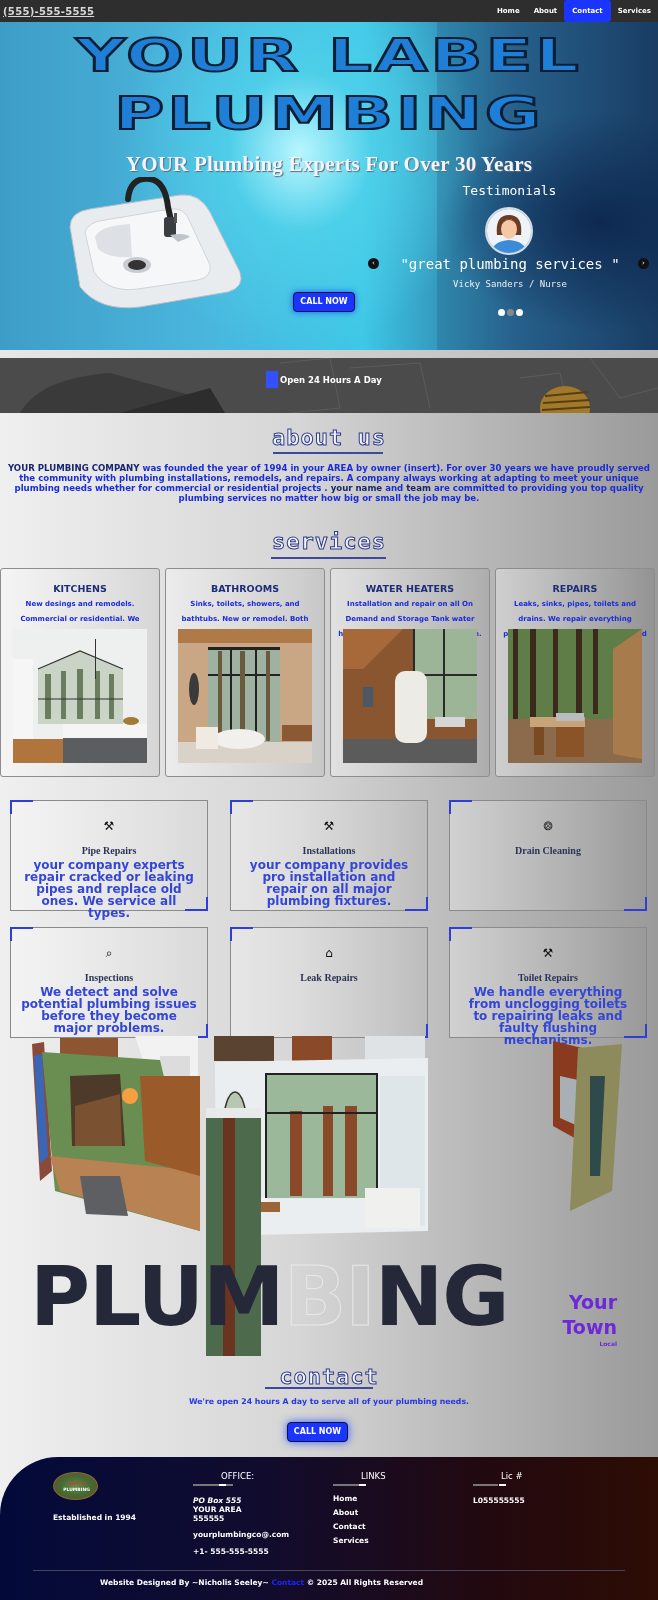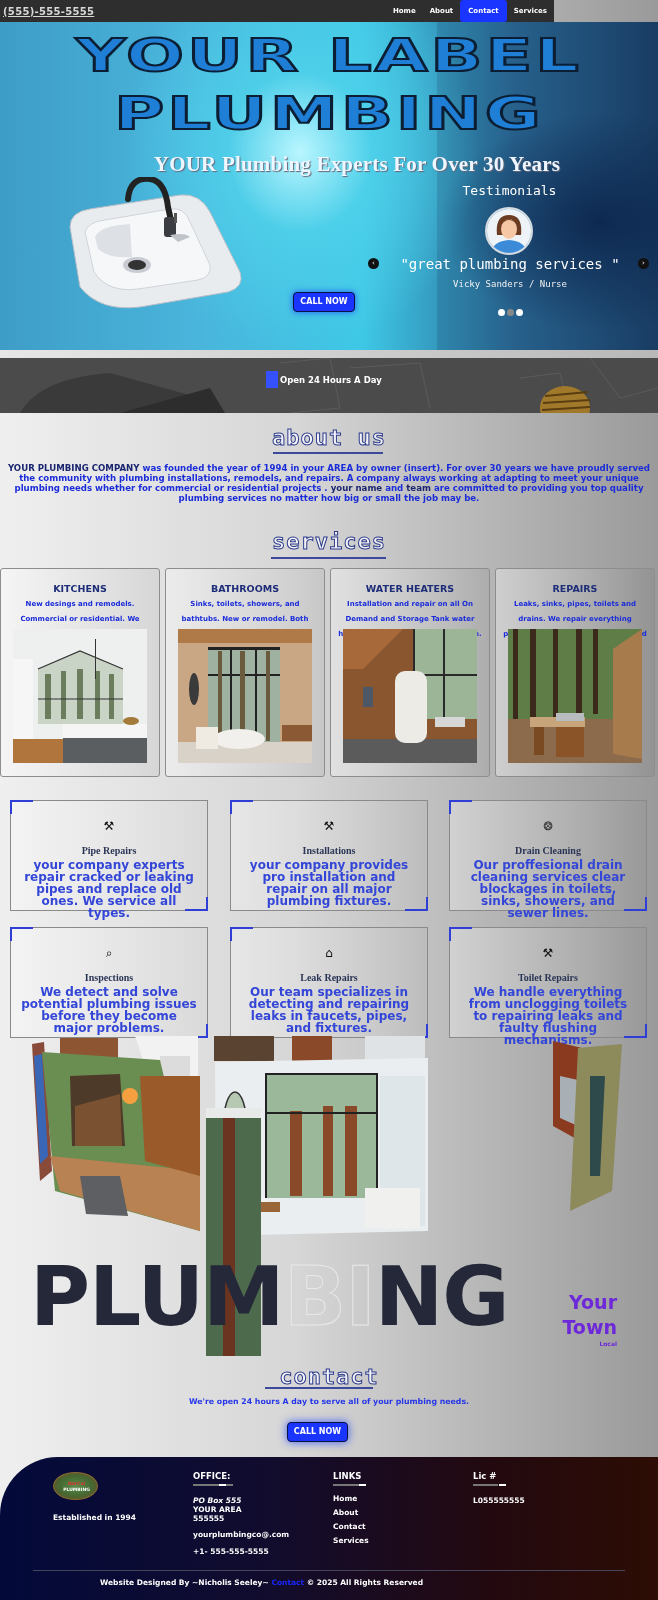--- a/index.html
+++ b/index.html
@@ -5,21 +5,21 @@
   * { box-sizing: border-box; margin: 0; padding: 0; }
   html, body { width: 658px; height: 1600px; overflow: hidden; }
   body {
     font-family: "DejaVu Sans", sans-serif;
     background: linear-gradient(90deg, #efefef 0%, #d6d6d6 45%, #9a9a9a 100%);
     position: relative;
   }
 
   
   .topbar {
-    position: absolute; left: 0; top: 0; width: 554px; height: 22px;
+    position: absolute; left: 0; top: 0; width: 658px; height: 22px;
     background: #2e2e2e; display: flex; align-items: center; justify-content: space-between;
     z-index: 5;
   }
   .phone {
     color: #d8d8d8; font-weight: bold; font-size: 10px; margin-left: 3px;
     text-decoration: underline; letter-spacing: 0.3px;
   }
   .nav { display: flex; height: 22px; align-items: center; }
   .nav a {
     color: #fff; font-size: 7px; font-weight: bold; text-decoration: none;
@@ -28,21 +28,20 @@
   .nav a.active { background: #1a35ff; border-radius: 3px; padding: 0 8px; }
 
   
   .hero {
     position: absolute; left: 0; top: 22px; width: 658px; height: 328px;
     background:
       radial-gradient(ellipse 160px 110px at 600px 200px, rgba(10,35,75,0.9) 0%, rgba(10,35,75,0) 100%),
       radial-gradient(ellipse 180px 200px at 300px 130px, #b9f6ff 0%, rgba(80,210,235,0.8) 40%, rgba(40,140,200,0) 100%),
       linear-gradient(90deg, #3e9dc7 0%, #4ab5dc 30%, #3ec8e6 55%, #2b6c98 78%, #1a3f66 100%);
     overflow: hidden;
-    padding-left: 28px;
   }
   .hero-shade {
     position: absolute; left: 437px; top: 0; width: 221px; height: 328px;
     background: rgba(20,50,90,0.18);
   }
   .hero-title {
     position: absolute; left: 0; width: 658px; text-align: center;
     font-family: "DejaVu Sans", sans-serif; font-weight: bold;
     color: #1f7fd6;
     -webkit-text-stroke: 2px #0c1e33;
@@ -204,21 +203,21 @@
   .f-logo {
     position: absolute; left: 53px; top: 15px; width: 45px; height: 28px; border-radius: 50%;
     background: radial-gradient(ellipse, #5b8d4b 0%, #456a33 50%, #6a4a22 100%);
     border: 1px solid #8a6a30; overflow: hidden;
   }
   .f-logo span {
     position: absolute; left: 0; width: 45px; text-align: center; font-size: 4.5px; font-weight: bold;
   }
   .f-est { position: absolute; left: 53px; top: 56px; font-size: 7.5px; font-weight: bold; }
   .f-col { position: absolute; top: 14px; }
-  .f-head { font-size: 8.5px; font-weight: bold; }
+  .f-head { font-size: 8.5px; font-weight: normal; margin-left: 28px; }
   .f-bar { width: 40px; height: 2px; background: #777; margin-top: 3px; position: relative; }
   .f-bar::after { content: ""; position: absolute; left: 26px; top: 0; width: 7px; height: 2px; background: #fff; }
   .f-line { font-size: 7.5px; font-weight: bold; line-height: 9px; }
   .f-link { font-size: 7.5px; font-weight: bold; color: #fff; text-decoration: none; display: block; line-height: 14px; }
   .f-sep { position: absolute; left: 33px; top: 1570px; width: 592px; height: 1px; background: #44445a; }
   .f-bottom {
     position: absolute; left: 0; top: 1578px; width: 523px; text-align: center;
     font-size: 7.5px; font-weight: bold; color: #fff;
   }
   .f-bottom a { color: #1a26ff; text-decoration: none; }
@@ -405,31 +404,29 @@
   <div class="feat-desc">your company experts repair cracked or leaking pipes and replace old ones. We service all types.</div>
 </div>
 <div class="feat" style="left:230px; top:800px;">
   <div class="feat-icon">⚒</div>
   <div class="feat-title">Installations</div>
   <div class="feat-desc">your company provides pro installation and repair on all major plumbing fixtures.</div>
 </div>
 <div class="feat" style="left:449px; top:800px;">
   <div class="feat-icon">⨷</div>
   <div class="feat-title">Drain Cleaning</div>
-  <div class="feat-desc">Our proffesional drain cleaning services clear blockages in toilets, sinks, showers, and sewer lines.</div>
 </div>
 <div class="feat" style="left:10px; top:927px;">
   <div class="feat-icon">⌕</div>
   <div class="feat-title">Inspections</div>
   <div class="feat-desc">We detect and solve potential plumbing issues before they become major problems.</div>
 </div>
 <div class="feat" style="left:230px; top:927px;">
   <div class="feat-icon">⌂</div>
   <div class="feat-title">Leak Repairs</div>
-  <div class="feat-desc">Our team specializes in detecting and repairing leaks in faucets, pipes, and fixtures.</div>
 </div>
 <div class="feat" style="left:449px; top:927px;">
   <div class="feat-icon">⚒</div>
   <div class="feat-title">Toilet Repairs</div>
   <div class="feat-desc">We handle everything from unclogging toilets to repairing leaks and faulty flushing mechanisms.</div>
 </div>
 
 <div class="collage">
   <svg width="658" height="320">
 

